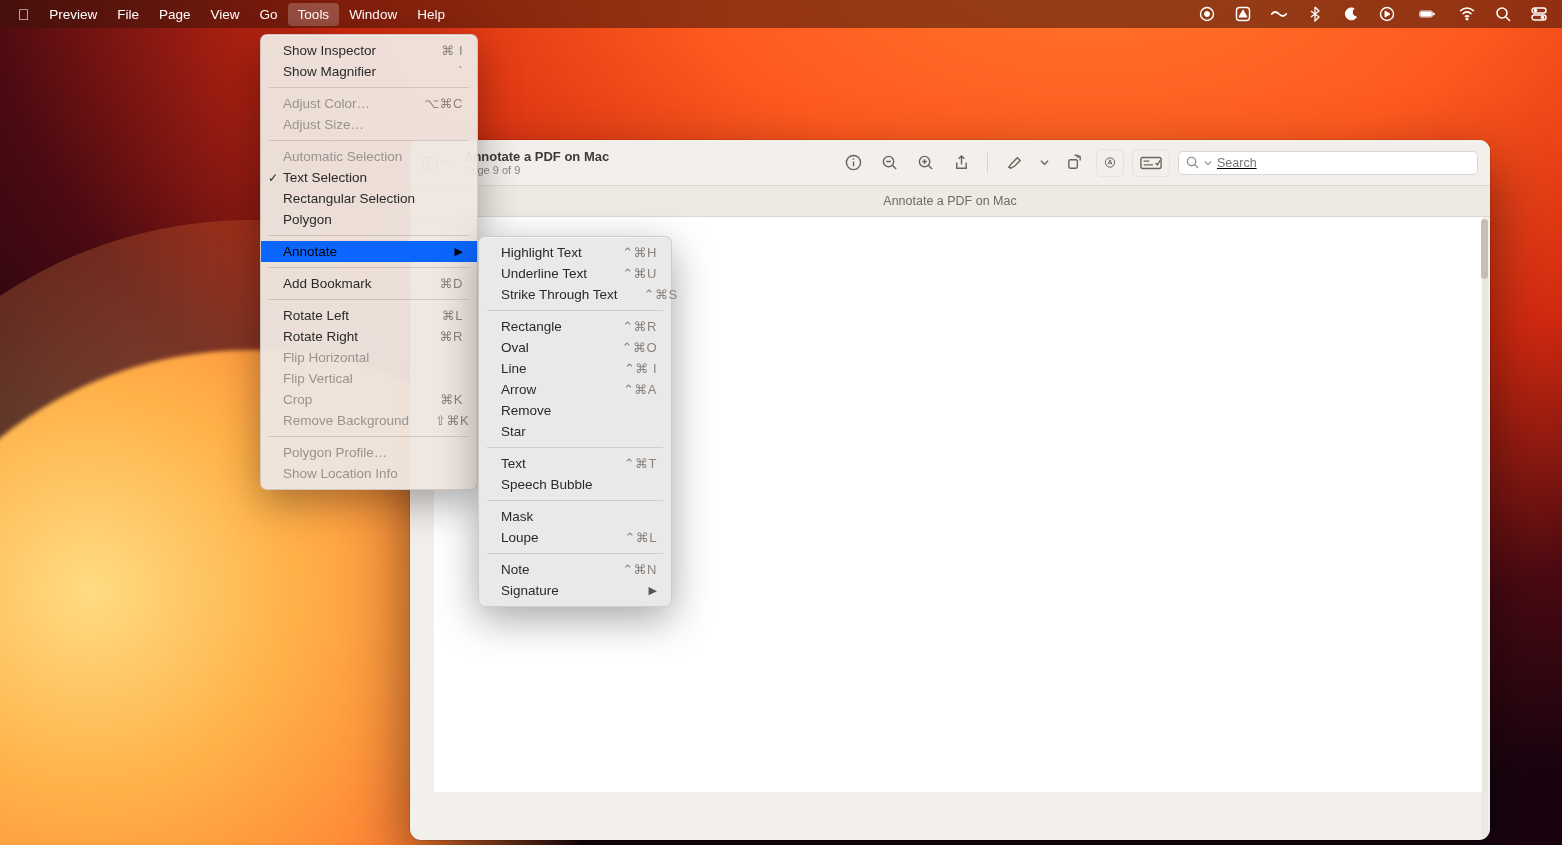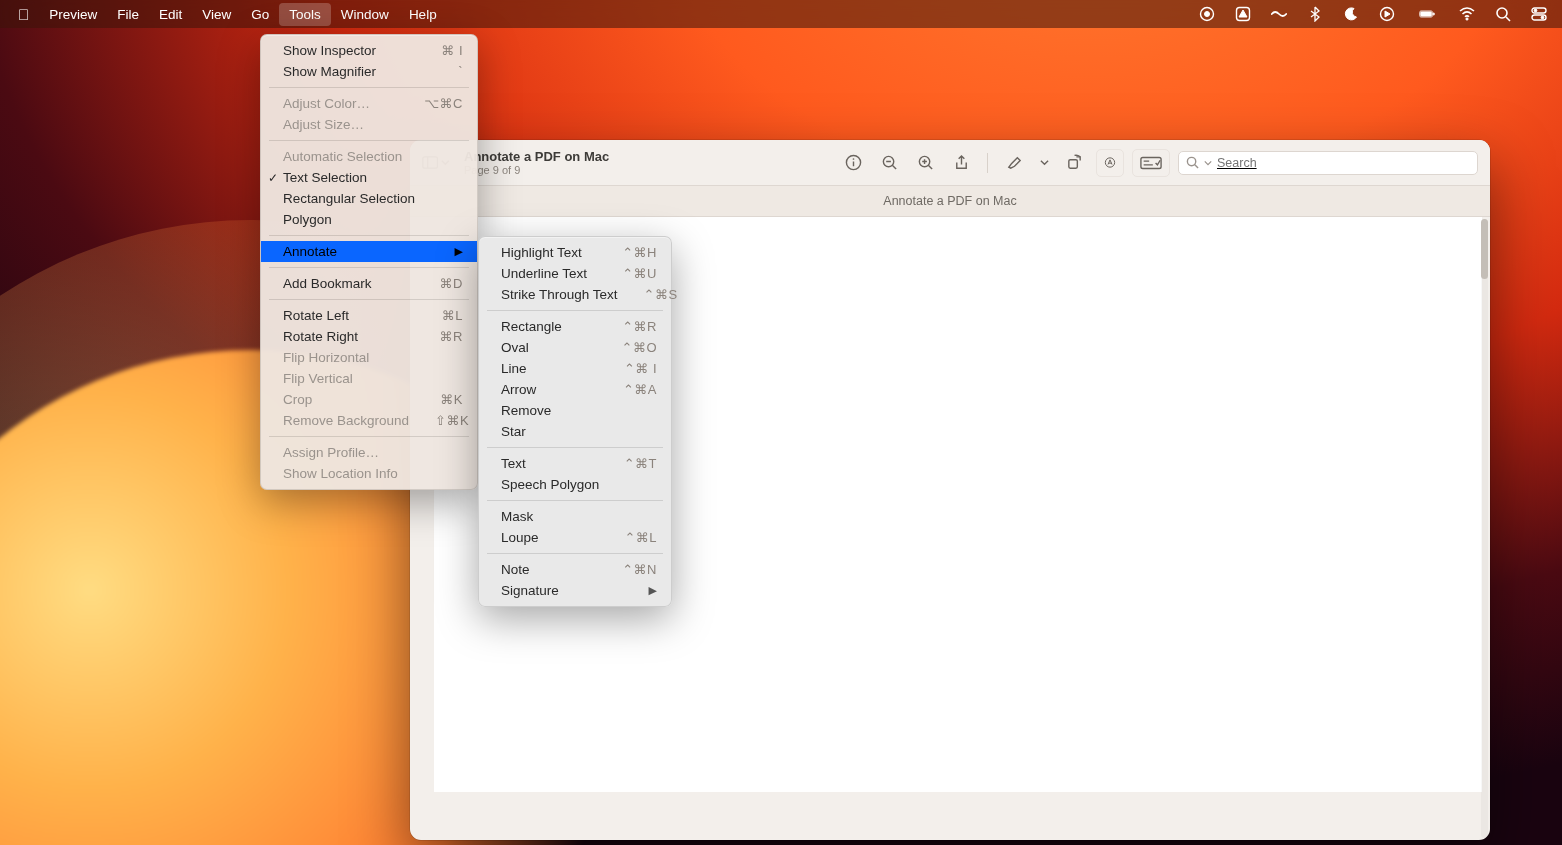--- a/index.html
+++ b/index.html
@@ -88,21 +88,21 @@
 <body>
 
 <div class="wallpaper-curve2"></div>
 <div class="wallpaper-curve1"></div>
 
 <div class="menubar">
   <div class="left">
     <span class="apple"></span>
     <span class="app-name">Preview</span>
     <span class="item">File</span>
-    <span class="item">Edit</span>
+    <span class="item">Page</span>
     <span class="item">View</span>
     <span class="item">Go</span>
     <span class="item active">Tools</span>
     <span class="item">Window</span>
     <span class="item">Help</span>
   </div>
   <div class="right">
     <span class="status-icon">
         <svg viewBox="0 0 16 16">
           <circle cx="8" cy="8" r="6.5" fill="none" stroke-width="1.4"></circle>
@@ -322,21 +322,21 @@
   <div class="menu-row disabled">
       <span class="label">Crop</span>
       <span class="shortcut">⌘K</span>
     </div>
   <div class="menu-row disabled">
       <span class="label">Remove Background</span>
       <span class="shortcut">⇧⌘K</span>
     </div>
   <div class="menu-sep"></div>
   <div class="menu-row disabled">
-      <span class="label">Assign Profile…</span>
+      <span class="label">Polygon Profile…</span>
     </div>
   <div class="menu-row disabled">
       <span class="label">Show Location Info</span>
     </div>
 </div>
 
 <div id="annotate-menu" class="menu">
   <div class="menu-row">
       <span class="label">Highlight Text</span>
       <span class="shortcut">⌃⌘H</span>
@@ -371,21 +371,21 @@
     </div>
   <div class="menu-row">
       <span class="label">Star</span>
     </div>
   <div class="menu-sep"></div>
   <div class="menu-row">
       <span class="label">Text</span>
       <span class="shortcut">⌃⌘T</span>
     </div>
   <div class="menu-row">
-      <span class="label">Speech Polygon</span>
+      <span class="label">Speech Bubble</span>
     </div>
   <div class="menu-sep"></div>
   <div class="menu-row">
       <span class="label">Mask</span>
     </div>
   <div class="menu-row">
       <span class="label">Loupe</span>
       <span class="shortcut">⌃⌘L</span>
     </div>
   <div class="menu-sep"></div>

